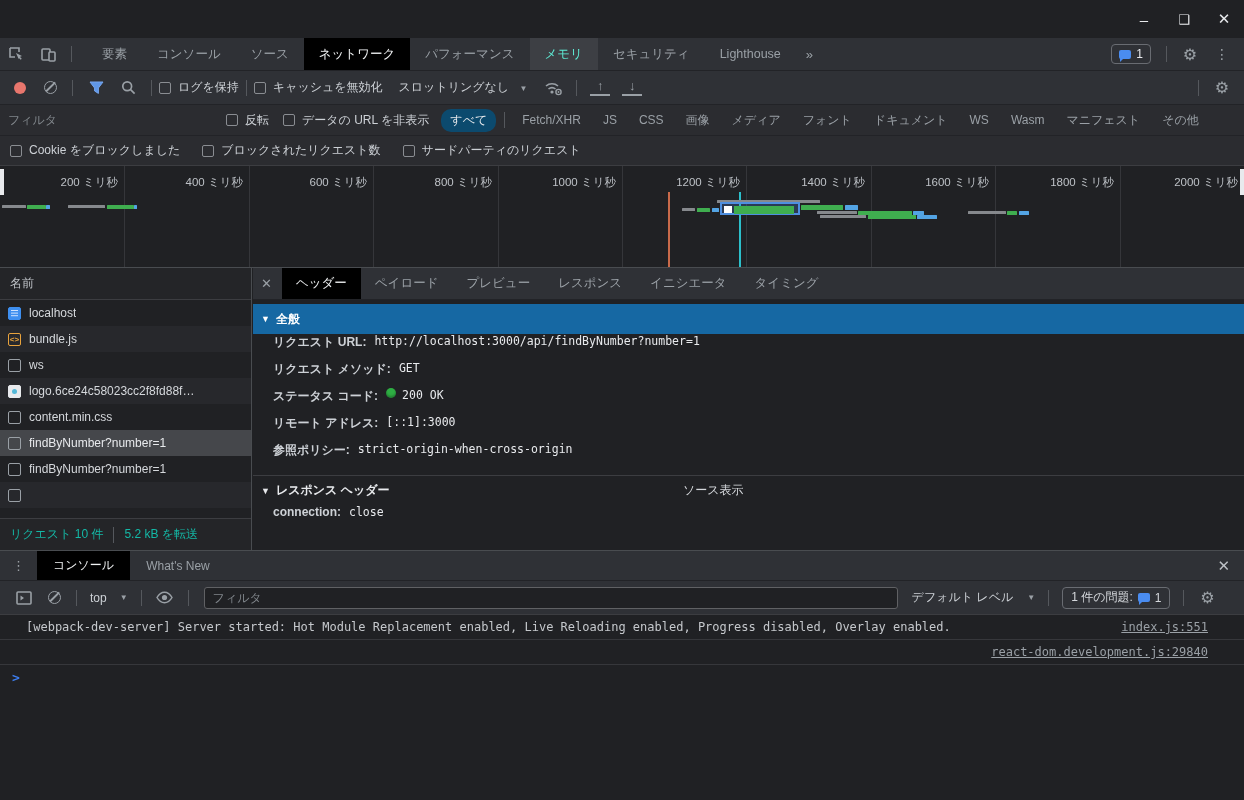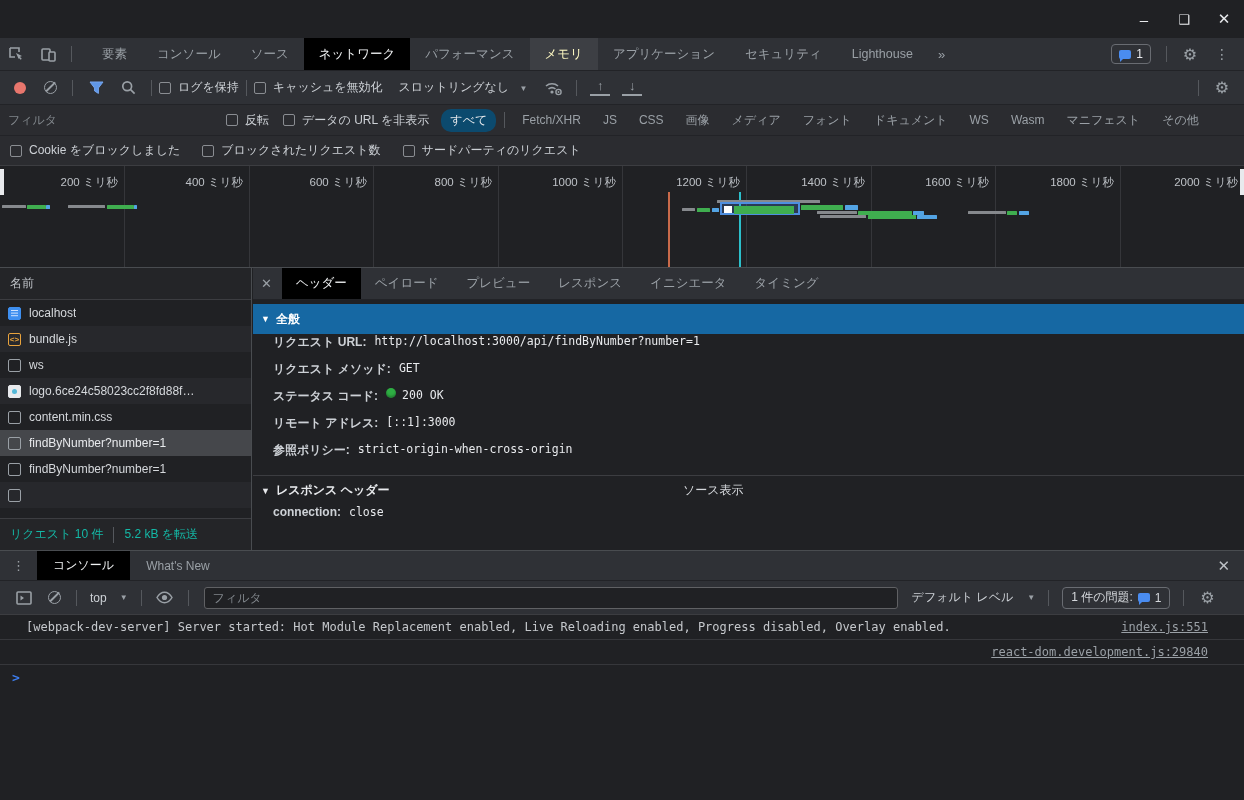--- a/index.html
+++ b/index.html
@@ -20,21 +20,21 @@
   .win-btn.max{ font-size:13px; }
 
   
   .tabbar{ position:absolute; left:0; top:38px; width:100%; height:33px; background:#2f3136;
     border-bottom:1px solid #222327; display:flex; align-items:stretch; }
   .icon-btn{ display:flex; align-items:center; justify-content:center; width:32px; color:#9aa0a6; }
   .tabbar .vsep{ align-self:center; }
   .tabs{ display:flex; align-items:stretch; margin-left:8px; }
   .tab{ display:flex; align-items:center; padding:0 15px; color:#9aa0a6; font-size:12.5px; white-space:nowrap; }
   .tab.selected{ background:#000; color:#f1f3f4; }
-  .tab.highlighted{ background:#3d3f44; color:#fef9c3; }
+  .tab.highlighted{ background:#3d3f44; color:#5eead4; }
   .more-tabs{ display:flex; align-items:center; padding:0 10px; color:#9aa0a6; font-size:13px; }
   .tabbar-right{ margin-left:auto; display:flex; align-items:center; padding-right:6px; }
   .issues-btn{ display:flex; align-items:center; gap:5px; border:1px solid #696c72; border-radius:4px;
     height:20px; padding:0 7px; color:#e8eaed; margin-right:8px; }
   .bubble{ position:relative; width:12px; height:9px; background:#4a8cf0; border-radius:2px; }
   .bubble::after{ content:""; position:absolute; left:1px; bottom:-3px; border:3px solid transparent; border-top-color:#4a8cf0; border-left-color:#4a8cf0; }
   .gear-glyph{ color:#9aa0a6; font-size:16px; }
   .dots-glyph{ color:#9aa0a6; font-size:14px; letter-spacing:0; }
 
   
@@ -165,21 +165,20 @@
         </svg>
     </span>
     <div class="vsep"></div>
     <div class="tabs" id="main-tabs">
         <div class="tab">要素</div>
         <div class="tab">コンソール</div>
         <div class="tab">ソース</div>
         <div class="tab selected">ネットワーク</div>
         <div class="tab">パフォーマンス</div>
         <div class="tab highlighted">メモリ</div>
-        <div class="tab">アプリケーション</div>
         <div class="tab">セキュリティ</div>
         <div class="tab">Lighthouse</div>
       </div>
     <span class="more-tabs">»</span>
     <div class="tabbar-right">
       <span class="issues-btn">
         <span class="bubble"></span>
         <span>1</span>
       </span>
       <div class="vsep"></div>

